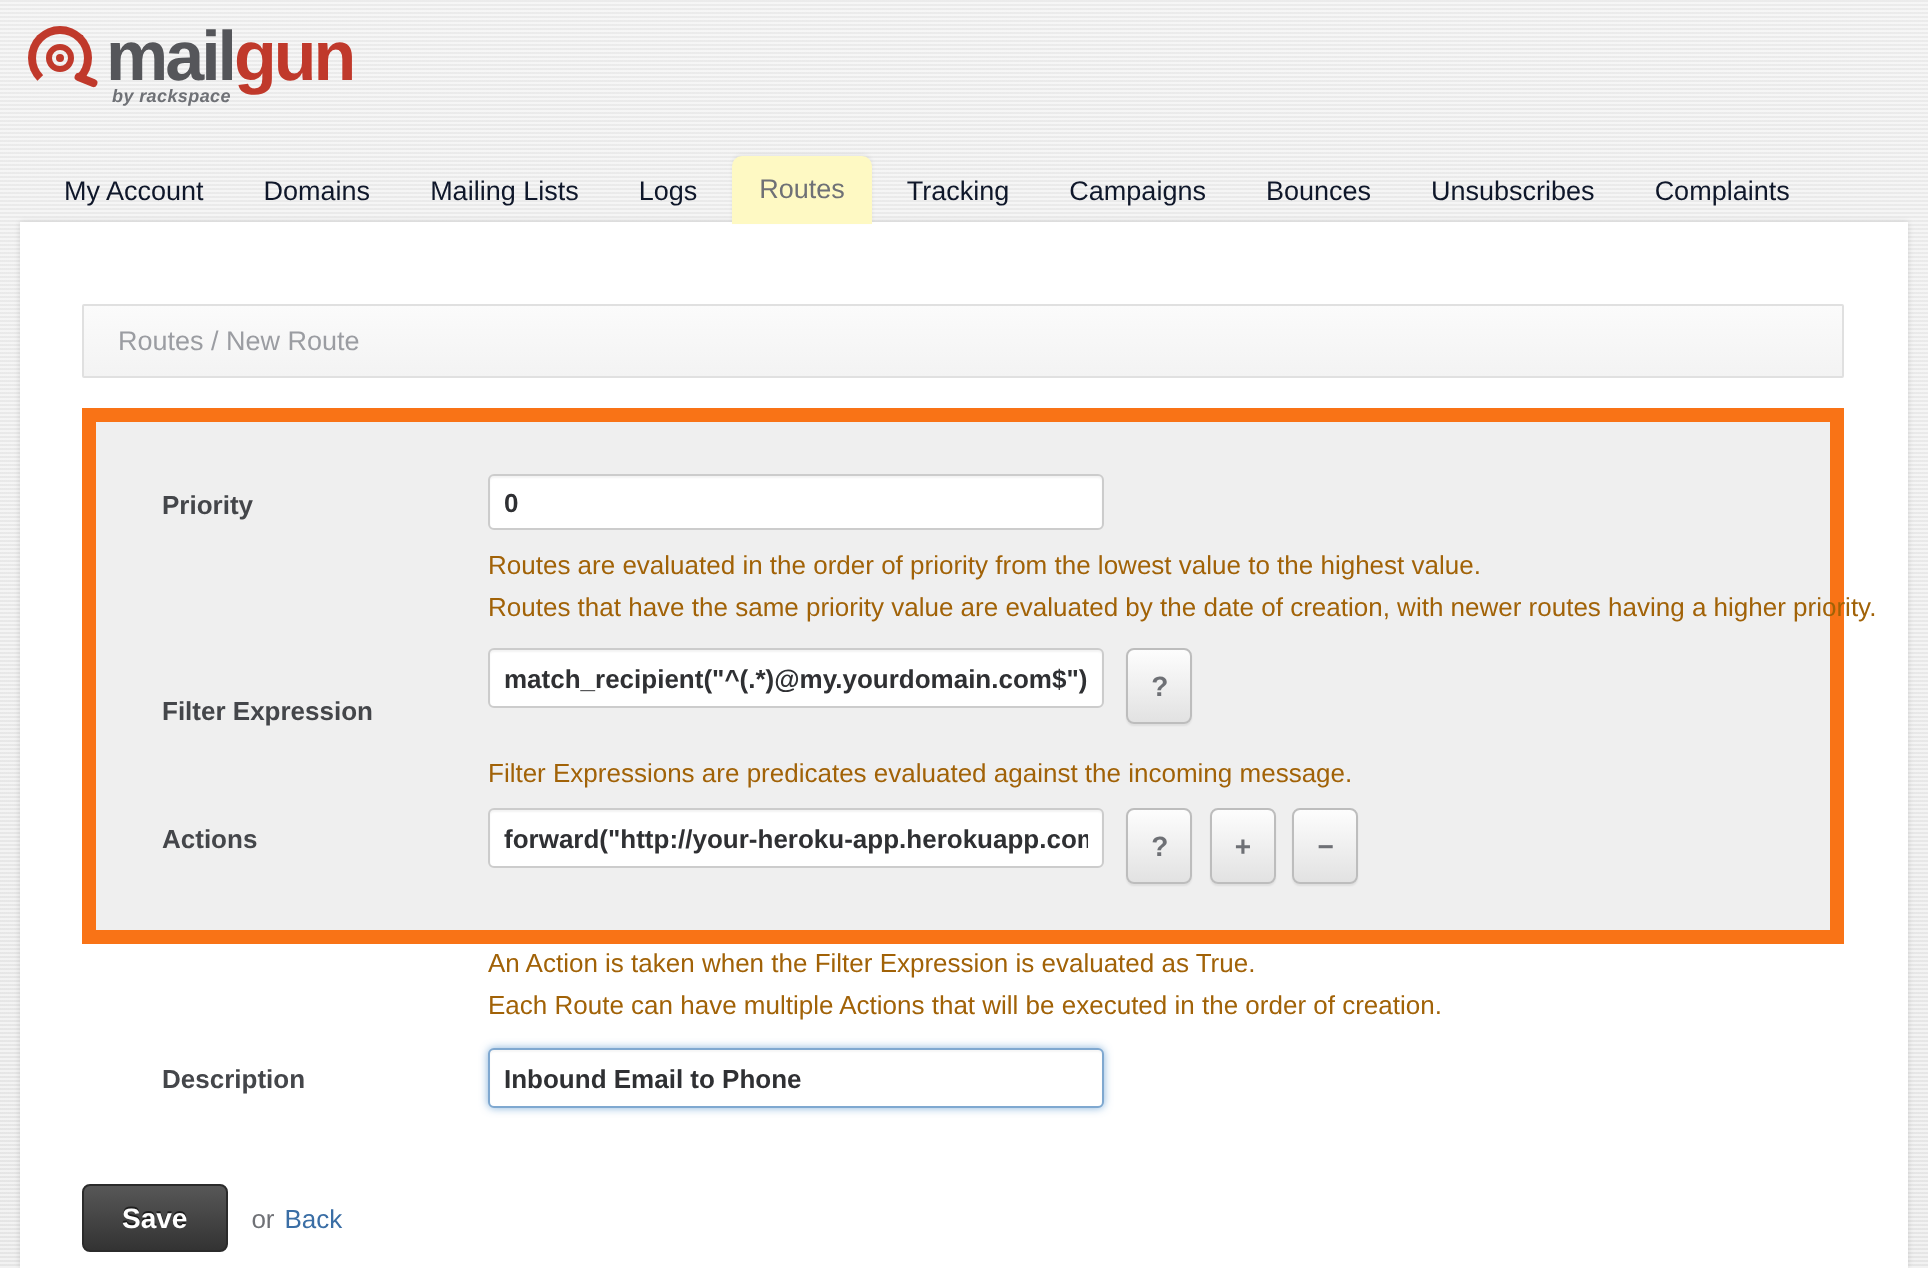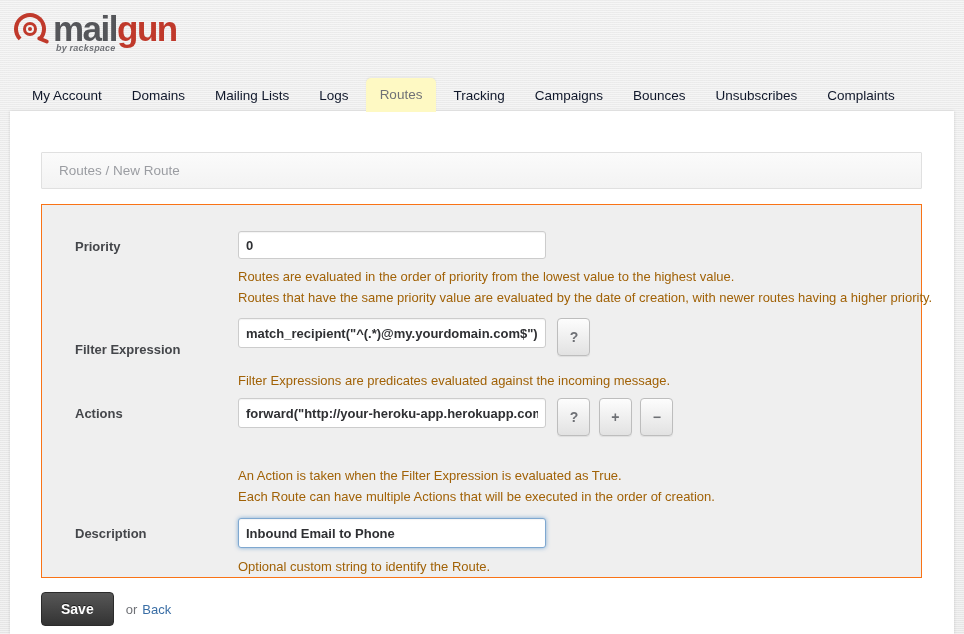--- a/index.html
+++ b/index.html
@@ -161,23 +161,23 @@
     font-size: 13.5px;
     color: #9b9da2;
   }
 
   
   .form-panel {
     position: absolute;
     left: 31px;
     top: 93px;
     width: 881px;
-    height: 374px;
+    height: 268px;
     background: #efefef;
-    border: 1px solid #f97316;
+    border: 7px solid #f97316;
     box-sizing: border-box;
   }
 
   .row {
     position: absolute;
     left: 0;
     width: 100%;
   }
   .row-label {
     position: absolute;
@@ -337,21 +337,20 @@
         <span class="sq-btn" style="margin-left:4px;">−</span>
         <div class="help" style="margin-top:29px;">An Action is taken when the Filter Expression is evaluated as True.</div>
         <div class="help">Each Route can have multiple Actions that will be executed in the order of creation.</div>
       </div>
     </div>
 
     <div class="row" style="top:313px;">
       <div class="row-label" style="top:8px;">Description</div>
       <div class="field-area" style="top:0;">
         <input class="txt focused" style="width: 308px; height: 30px;" value="Inbound Email to Phone">
-        <div class="help" style="margin-top:8px;">Optional custom string to identify the Route.</div>
       </div>
     </div>
 
   </div>
 
   <div class="footer">
     <button class="save-btn">Save</button>
     <span class="or-text">or</span>
     <a class="back-link">Back</a>
   </div>

